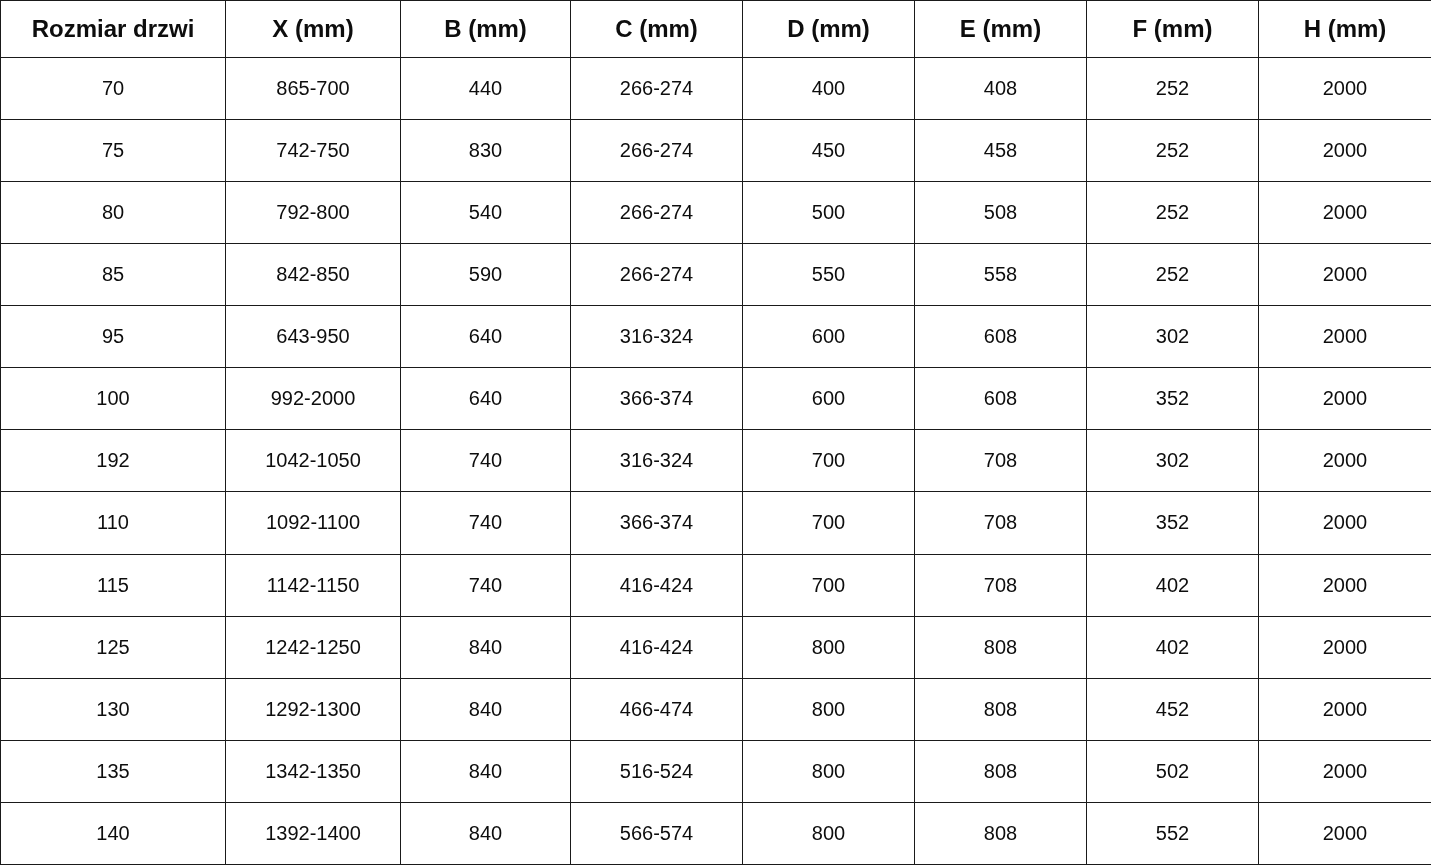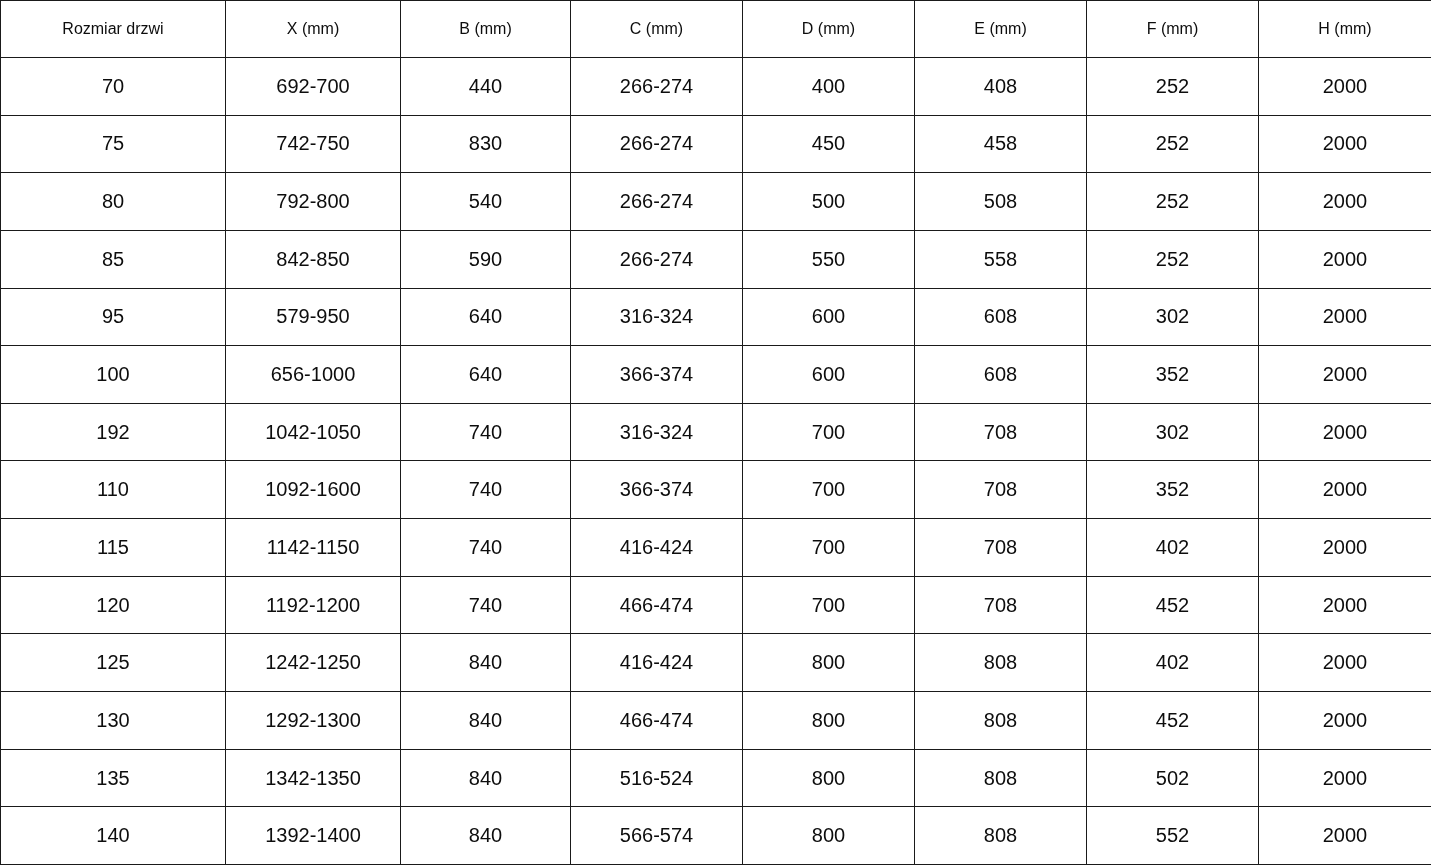--- a/index.html
+++ b/index.html
@@ -24,23 +24,23 @@
   .spec-table td {
     border: 1px solid #1a1a1a;
     text-align: center;
     vertical-align: middle;
     font-size: 20px;
     color: #0d0d0d;
     padding: 0;
     white-space: nowrap;
   }
   .spec-table thead th {
-    font-weight: normal;
+    font-weight: bold;
     height: 56px;
-    font-size: 16px;
+    font-size: 24px;
   }
   .spec-table tbody td {
     font-weight: normal;
     height: 54px;
   }
   
   col.c0 { width: 225px; }
   col.c1 { width: 175px; }
   col.c2 { width: 170px; }
   col.c3 { width: 172px; }
@@ -71,21 +71,21 @@
       <th>C (mm)</th>
       <th>D (mm)</th>
       <th>E (mm)</th>
       <th>F (mm)</th>
       <th>H (mm)</th>
     </tr>
   </thead>
   <tbody>
     <tr>
       <td>70</td>
-      <td>692-700</td>
+      <td>865-700</td>
       <td>440</td>
       <td>266-274</td>
       <td>400</td>
       <td>408</td>
       <td>252</td>
       <td>2000</td>
     </tr>
     <tr>
       <td>75</td>
       <td>742-750</td>
@@ -111,79 +111,69 @@
       <td>842-850</td>
       <td>590</td>
       <td>266-274</td>
       <td>550</td>
       <td>558</td>
       <td>252</td>
       <td>2000</td>
     </tr>
     <tr>
       <td>95</td>
-      <td>579-950</td>
+      <td>643-950</td>
       <td>640</td>
       <td>316-324</td>
       <td>600</td>
       <td>608</td>
       <td>302</td>
       <td>2000</td>
     </tr>
     <tr>
       <td>100</td>
-      <td>656-1000</td>
+      <td>992-2000</td>
       <td>640</td>
       <td>366-374</td>
       <td>600</td>
       <td>608</td>
       <td>352</td>
       <td>2000</td>
     </tr>
     <tr>
       <td>192</td>
       <td>1042-1050</td>
       <td>740</td>
       <td>316-324</td>
       <td>700</td>
       <td>708</td>
       <td>302</td>
       <td>2000</td>
     </tr>
     <tr>
       <td>110</td>
-      <td>1092-1600</td>
+      <td>1092-1100</td>
       <td>740</td>
       <td>366-374</td>
       <td>700</td>
       <td>708</td>
       <td>352</td>
       <td>2000</td>
     </tr>
     <tr>
       <td>115</td>
       <td>1142-1150</td>
       <td>740</td>
       <td>416-424</td>
       <td>700</td>
       <td>708</td>
       <td>402</td>
       <td>2000</td>
     </tr>
     <tr>
-      <td>120</td>
-      <td>1192-1200</td>
-      <td>740</td>
-      <td>466-474</td>
-      <td>700</td>
-      <td>708</td>
-      <td>452</td>
-      <td>2000</td>
-    </tr>
-    <tr>
       <td>125</td>
       <td>1242-1250</td>
       <td>840</td>
       <td>416-424</td>
       <td>800</td>
       <td>808</td>
       <td>402</td>
       <td>2000</td>
     </tr>
     <tr>

